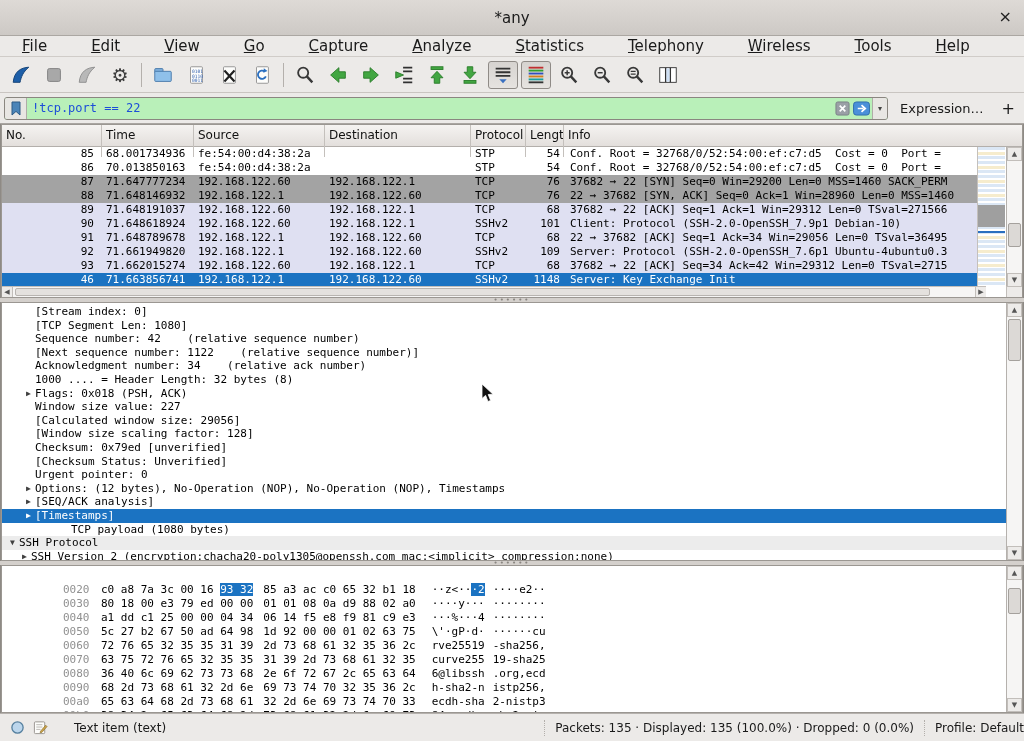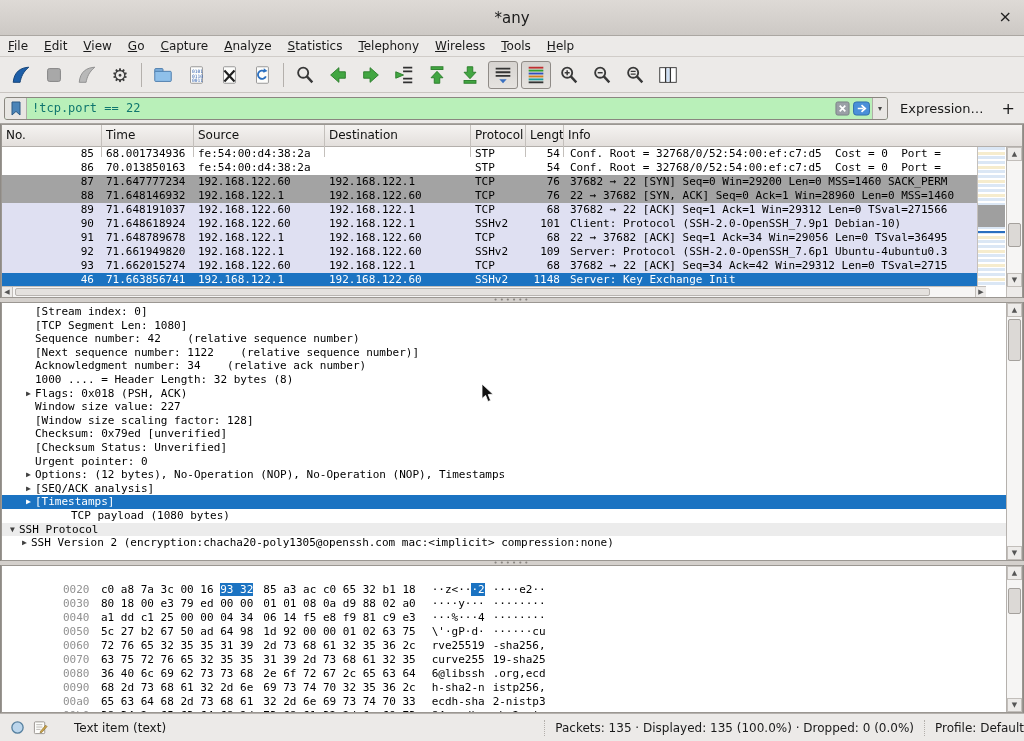--- a/index.html
+++ b/index.html
@@ -11,40 +11,40 @@
   #titlebar { position:absolute; top:0; left:0; width:1024px; height:36px;
     background:linear-gradient(#dedad6,#cdc9c5); border-bottom:1px solid #aba7a2;
     display:flex; align-items:center; justify-content:center; }
   #title { font-size:15px; color:#1a1a1a; }
   #close-btn { position:absolute; right:12px; top:8px; font-size:16px; color:#222; cursor:default; line-height:18px; }
 
   
   #menubar { position:absolute; top:36px; left:0; width:1024px; height:21px;
     background:#eceae8; border-bottom:1px solid #d0ccc8; display:flex; align-items:center; }
   #menubar ul { list-style:none; display:flex; }
-  #menubar li { display:inline-block; padding:2px 8px; font-size:12px; color:#1a1a1a; }
+  #menubar li { display:inline-block; padding:2px 22px; font-size:15px; color:#1a1a1a; }
   #menubar li::first-letter { text-decoration:underline; }
 
   
   #toolbar { position:absolute; top:57px; left:0; width:1024px; height:36px; background:#eceae8;
     border-bottom:1px solid #c9c5c1; display:flex; align-items:center; padding-left:6px; }
   .tbtn { width:30px; height:28px; display:flex; align-items:center; justify-content:center; margin-right:3px; }
   .tbtn.pressed { border:1px solid #8f8b87; background:linear-gradient(#d6d3d0,#e6e3e0); border-radius:3px; }
   .tsep { width:1px; height:24px; background:#b4b0ac; margin:0 6px 0 3px; }
   .gear-glyph { font-size:19px; color:#3c3c3c; font-family:"DejaVu Sans",sans-serif; }
 
   
   #filterbar { position:absolute; top:93px; left:0; width:1024px; height:31px; background:#eceae8;
     border-bottom:1px solid #a9a5a1; display:flex; align-items:center; padding:0 8px 0 4px; }
   #filter-box { flex:0 0 884px; height:23px; border:1px solid #8a8680; border-radius:3px; background:#b9f0b9;
     display:flex; align-items:center; overflow:hidden; }
   #bookmark-btn { width:22px; height:100%; background:#e8e6e3; border-right:1px solid #b0aca8;
     display:flex; align-items:center; justify-content:center; }
   #filter-input { flex:1; border:none; outline:none; background:transparent;
-    font-family:"DejaVu Sans Mono","Liberation Mono",monospace; font-size:12px; color:#0f766e; padding-left:5px; }
+    font-family:"DejaVu Sans Mono","Liberation Mono",monospace; font-size:12px; color:#1d4ed8; padding-left:5px; }
   .filter-mini { width:17px; height:17px; margin-right:2px; display:flex; align-items:center; justify-content:center; }
   #filter-caret { width:15px; height:100%; background:#e8e6e3; border-left:1px solid #b0aca8;
     font-size:8px; color:#444; display:flex; align-items:center; justify-content:center; }
   #expression-btn { font-size:13px; color:#1a1a1a; margin-left:12px; }
   #filter-add { font-size:16px; color:#1a1a1a; margin-left:18px; }
 
   
   #packetpane { position:absolute; top:124px; left:1px; width:1022px; height:174px;
     background:#fff; border:1px solid #9b9792; }
   #plheader { position:absolute; top:0; left:0; right:0; height:22px; display:flex;
@@ -490,20 +490,24 @@
       <div class="dline" style="padding-left: 20px;">
         <span class="arr">▶</span>
         <span class="txt">Flags: 0x018 (PSH, ACK)</span>
       </div>
 
       <div class="dline" style="padding-left: 20px;">
         <span class="arr"></span>
         <span class="txt">Window size value: 227</span>
       </div>
 
+      <div class="dline" style="padding-left: 20px;">
+        <span class="arr"></span>
+        <span class="txt">[Calculated window size: 29056]</span>
+      </div>
 
       <div class="dline" style="padding-left: 20px;">
         <span class="arr"></span>
         <span class="txt">[Window size scaling factor: 128]</span>
       </div>
 
       <div class="dline" style="padding-left: 20px;">
         <span class="arr"></span>
         <span class="txt">Checksum: 0x79ed [unverified]</span>
       </div>

